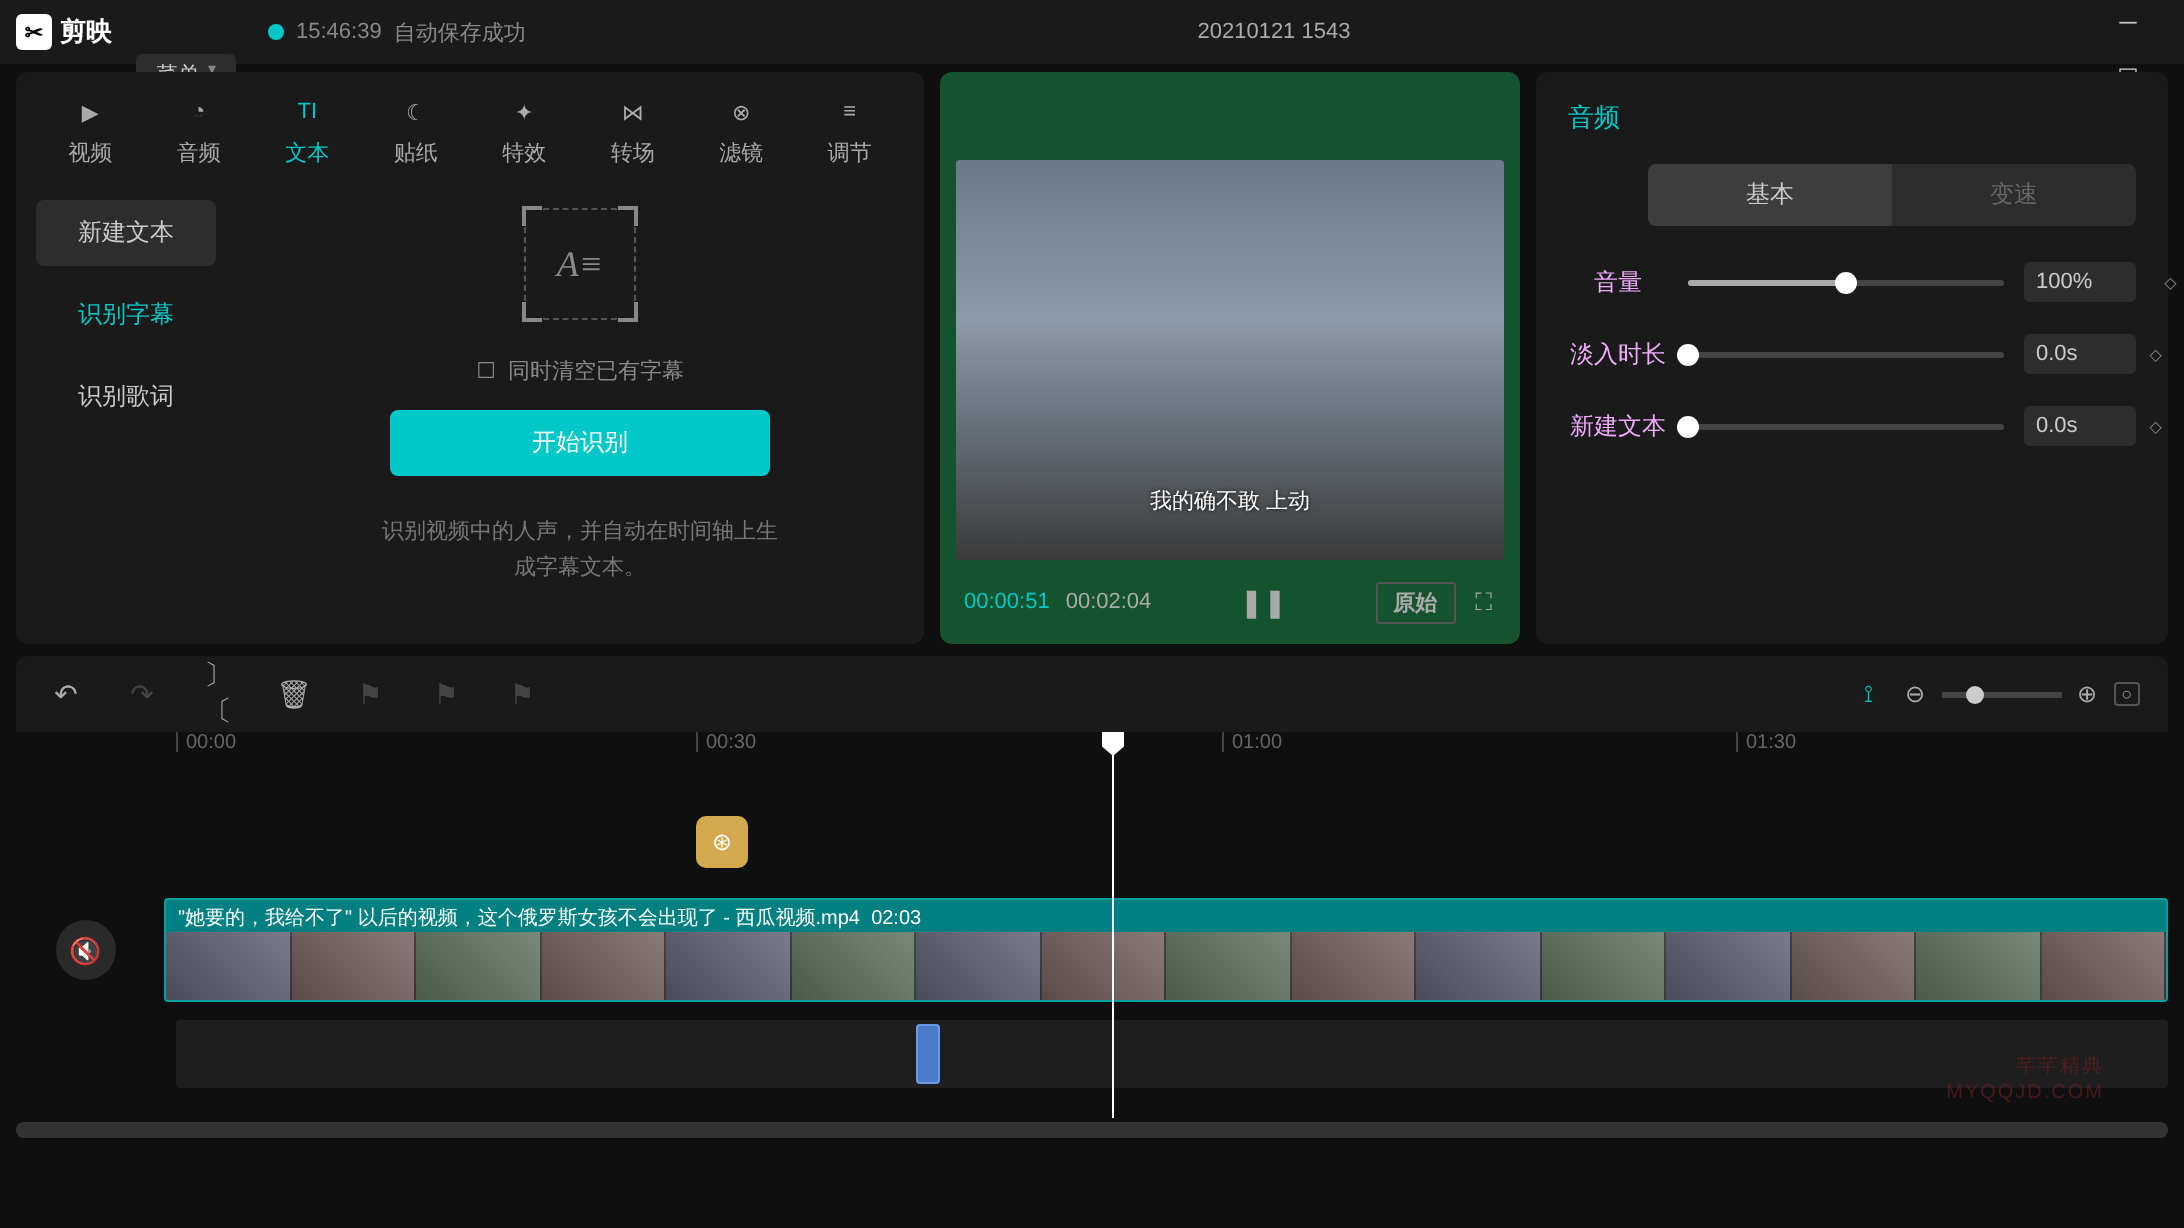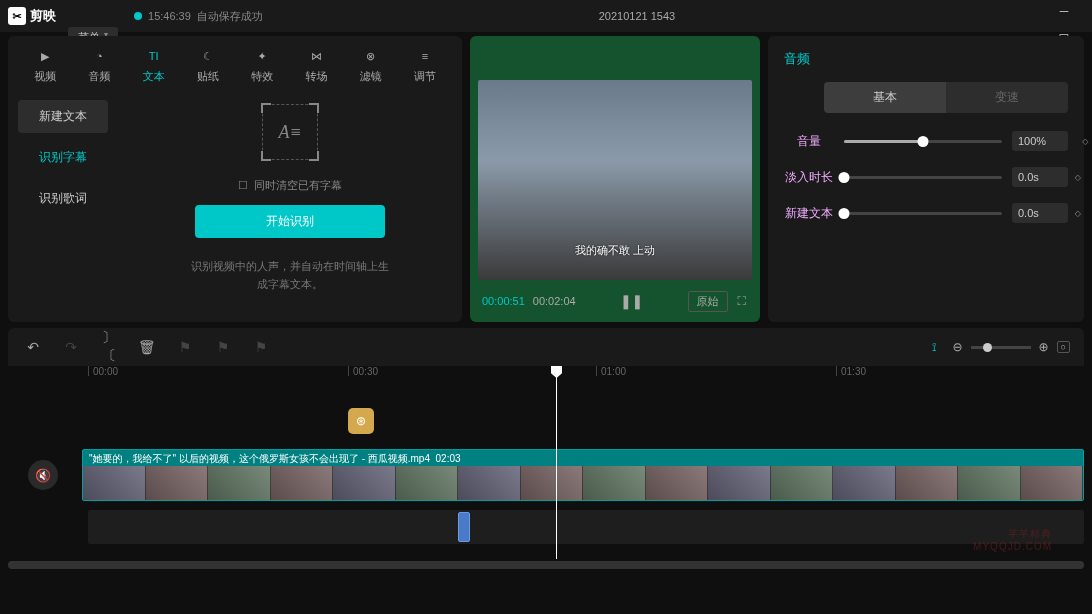--- a/index.html
+++ b/index.html
@@ -36,21 +36,21 @@
 .checkbox-row { color: #888; font-size: 11px; margin-bottom: 12px; display: flex; align-items: center; gap: 6px; }
 .start-btn { background: #00c8c8; color: #fff; border: none; padding: 8px 14px; width: 190px; border-radius: 4px; cursor: pointer; font-size: 12px; }
 .desc-text { margin-top: 20px; color: #777; font-size: 11px; text-align: center; line-height: 1.6; max-width: 200px; }
 .preview-panel { width: 290px; background: #14532d; border-radius: 6px; display: flex; flex-direction: column; padding: 4px; }
 .preview-video { flex: 1; margin: 40px 4px 4px 4px; background: linear-gradient(to bottom, #6b7a8a 0%, #8b9aaa 40%, #3a3a3a 100%); position: relative; border-radius: 2px; display: flex; align-items: flex-end; justify-content: center; }
 .preview-subtitle { color: #fff; font-size: 11px; margin-bottom: 22px; text-shadow: 0 0 2px #000; }
 .preview-controls { height: 34px; display: flex; align-items: center; padding: 0 8px; gap: 8px; }
 .time-cur { color: #00c8c8; font-size: 11px; }
 .time-dur { color: #aaa; font-size: 11px; }
 .play-btn { flex: 1; text-align: center; color: #aaa; cursor: pointer; font-size: 14px; }
-.orig-btn { border: 1px solid #555; color: #aaa; padding: 2px 8px; font-size: 11px; cursor: pointer; border-radius: 2px; }
+.orig-btn { border: 1px solid #555; color: #aaa; padding: 2px 8px; font-size: 11px; cursor: pointer; border-radius: 2px; font-weight: bold; }
 .fullscreen-btn { color: #aaa; cursor: pointer; padding: 2px; }
 .right-panel { flex: 1; background: #1a1a1a; border-radius: 6px; padding: 14px 16px; }
 .panel-title { color: #00c8c8; font-size: 13px; margin-bottom: 14px; }
 .sub-tabs { display: flex; margin-bottom: 18px; }
 .sub-tab { flex: 1; text-align: center; padding: 7px; background: #2d2d2d; color: #ccc; cursor: pointer; font-size: 12px; }
 .sub-tab:first-child { border-radius: 4px 0 0 4px; }
 .sub-tab:last-child { border-radius: 0 4px 4px 0; }
 .sub-tab.active { background: #3d3d3d; margin-left: 40px; }
 .sub-tab.inactive { color: #666; }
 .slider-row { display: flex; align-items: center; gap: 10px; margin-bottom: 16px; }
@@ -250,22 +250,22 @@
       </div>
     <span>⊕</span>
     <span style="border:1px solid #555;padding:0 3px;font-size:9px;border-radius:2px">○</span>
   </div>
 </div>
 
 <div class="timeline">
   <div class="ruler">
     <span class="ruler-mark" style="left:80px">00:00</span>
     <span class="ruler-mark" style="left:340px">00:30</span>
-    <span class="ruler-mark" style="left:588px">01:00</span>
-    <span class="ruler-mark" style="left:828px">01:30</span>
+    <span class="ruler-mark" style="left:603px">01:00</span>
+    <span class="ruler-mark" style="left:860px">01:30</span>
   </div>
   <div class="playhead" style="left:548px"></div>
 
   <div style="height:55px; position:relative;">
     <div class="effects-badge" style="left:340px; top:18px;">⊛</div>
   </div>
 
   <div class="tracks">
     <div class="track-row">
       <div class="track-icon">🔇</div>

